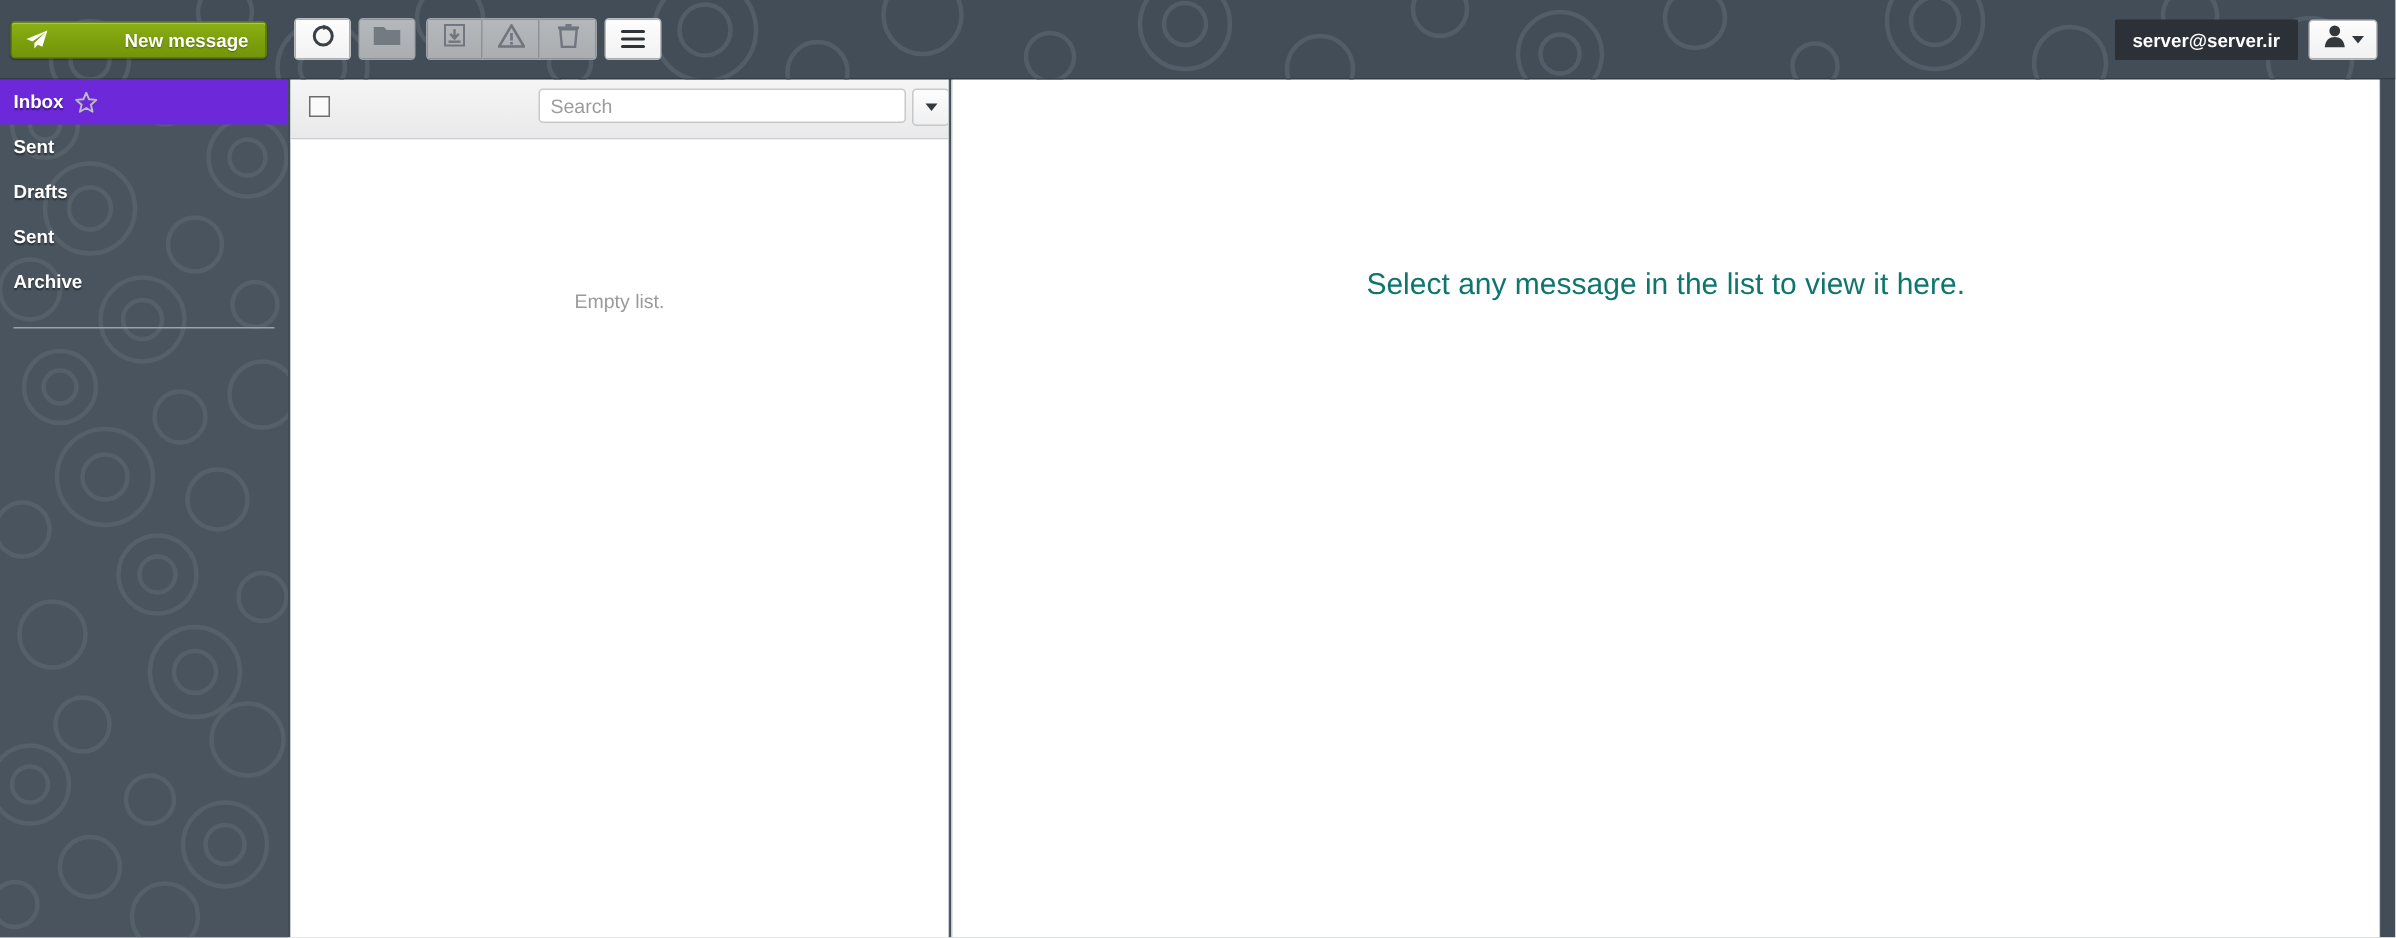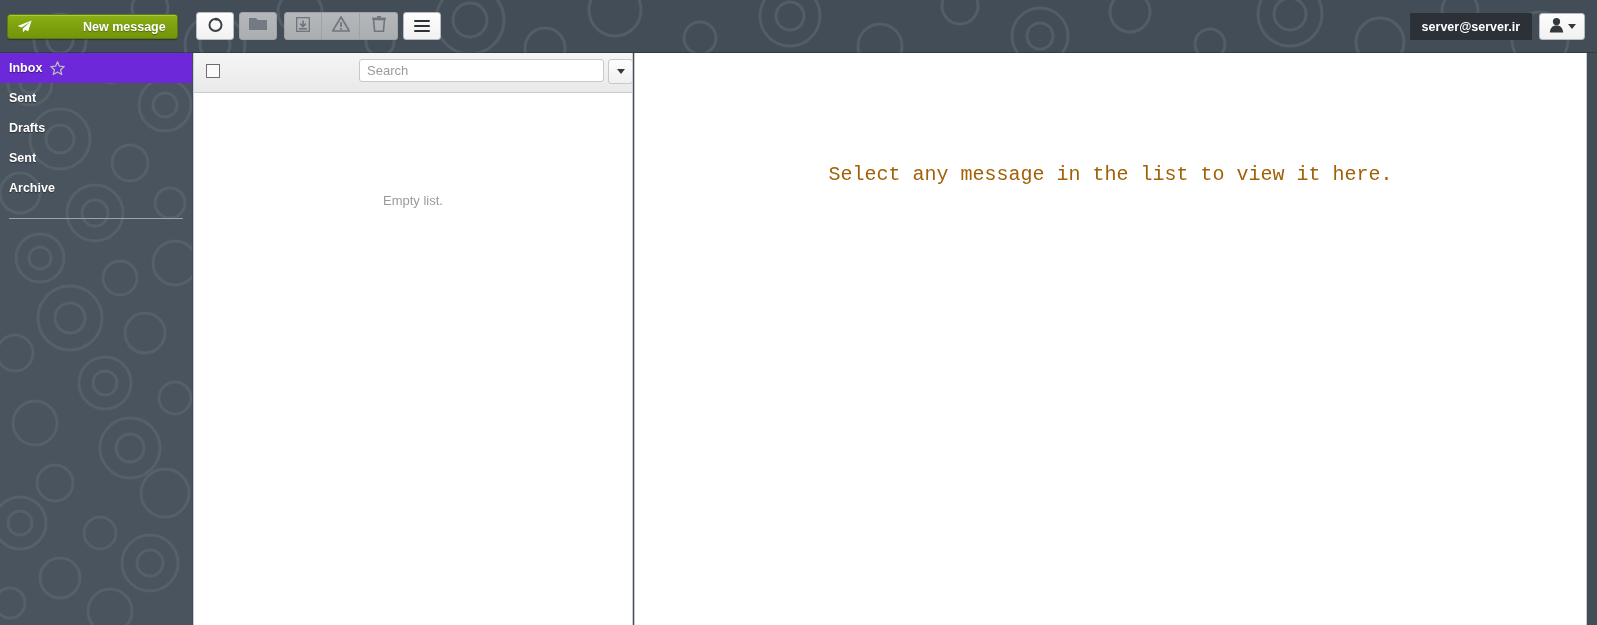--- a/index.html
+++ b/index.html
@@ -263,25 +263,24 @@
     height: 575px;
     background: #ffffff;
     border: 1px solid #c9ccd0;
     border-bottom: 0;
     border-radius: 4px 4px 0 0;
     z-index: 4;
   }
   #preview-placeholder {
     position: absolute;
     left: 0; right: 0;
-    top: 112px;
+    top: 128px;
     text-align: center;
-    color: #a16207;
+    color: #0f766e;
     font-size: 20px;
-    font-family: Liberation Mono, monospace;
   }
 
   .star-icon svg { display: block; }
 </style>
 </head>
 <body>
 
 <div id="app">
 
   <div id="topbar">

